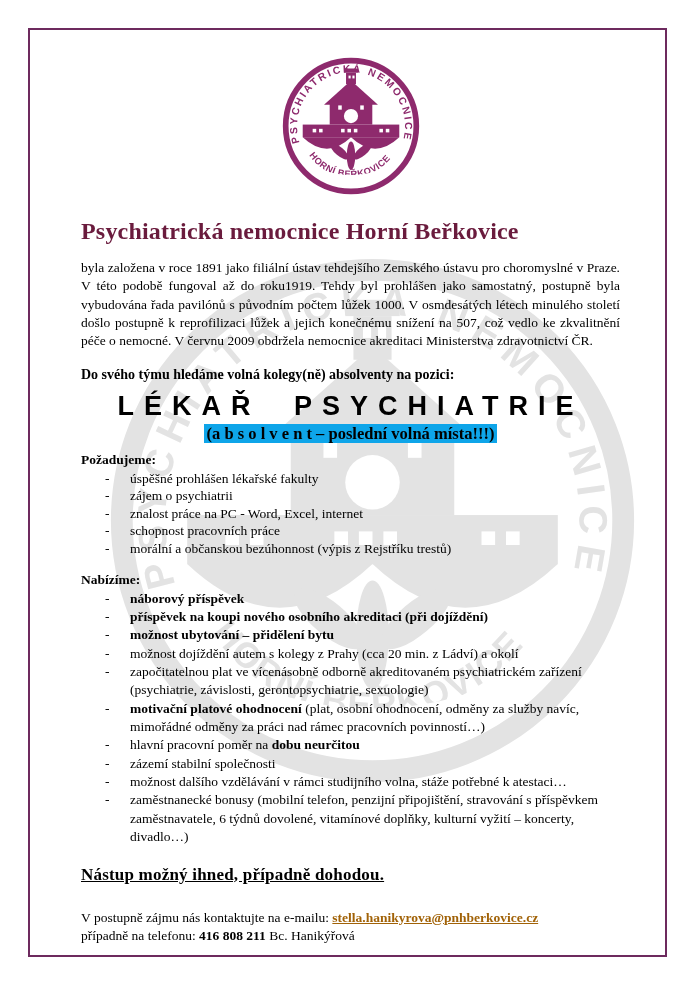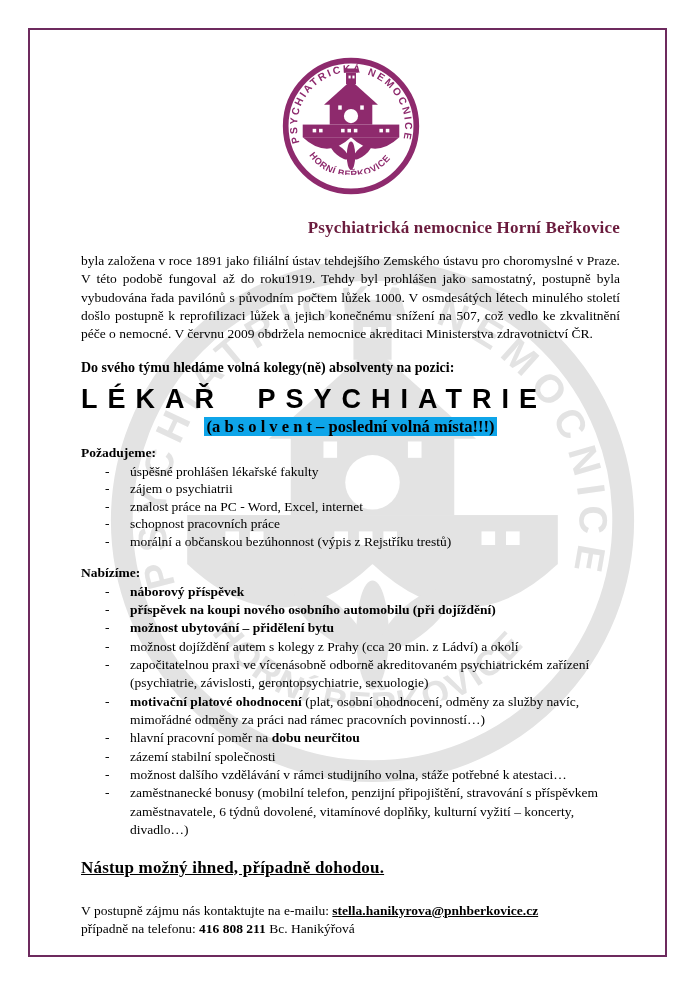--- a/index.html
+++ b/index.html
@@ -15,31 +15,31 @@
     position:absolute; left:100px; top:248px; width:545px; height:545px;
     z-index:0;
   }
   .content {
     position:absolute; left:81px; top:55px; width:539px; z-index:1;
     font-size:13.5px;
   }
   .logo-wrap { text-align:center; margin:0 0 14px 0; }
   .logo-wrap svg { width:142px; height:142px; }
   .page-title {
-    text-align:right; font-size:17px; font-weight:bold;
+    text-align:left; font-size:24px; font-weight:bold;
     margin:17px 0 0 0; letter-spacing:0.2px;
   }
   .intro {
     text-align:justify; line-height:1.36; margin:14px 0 0 0;
   }
   .lead {
     font-weight:bold; font-size:14px; margin:16px 0 0 0;
   }
   .position-title {
-    text-align:left; font-family:"Liberation Sans", sans-serif;
+    text-align:center; font-family:"Liberation Sans", sans-serif;
     font-size:27px; font-weight:bold; letter-spacing:10px; word-spacing:16px;
     margin:8px 0 0 0; white-space:nowrap;
   }
   .highlight-row { text-align:center; margin:2px 0 0 0; }
   .highlight {
     font-weight:bold; font-size:16.5px; padding:0 3px;
   }
   .section-label { font-weight:bold; margin:8px 0 0 0; }
   .offers-label { margin-top:14px; }
   .dash-list { list-style:none; margin:2px 0 0 0; padding:0; }
@@ -133,31 +133,31 @@
         <li><span class="marker">-</span><span>úspěšné prohlášen lékařské fakulty</span></li>
         <li><span class="marker">-</span><span>zájem o psychiatrii</span></li>
         <li><span class="marker">-</span><span>znalost práce na PC - Word, Excel, internet</span></li>
         <li><span class="marker">-</span><span>schopnost pracovních práce</span></li>
         <li><span class="marker">-</span><span>morální a občanskou bezúhonnost (výpis z Rejstříku trestů)</span></li>
       </ul>
 
     <p class="section-label offers-label">Nabízíme:</p>
     <ul class="dash-list offers-list">
         <li><span class="marker">-</span><b>náborový příspěvek</b></li>
-        <li><span class="marker">-</span><b>příspěvek na koupi nového osobního automobilu (při dojíždění)</b></li>
+        <li><span class="marker">-</span><b>příspěvek na koupi nového osobního akreditaci (při dojíždění)</b></li>
         <li><span class="marker">-</span><b>možnost ubytování – přidělení bytu</b></li>
         <li><span class="marker">-</span><span>možnost dojíždění autem s kolegy z Prahy (cca 20 min. z Ládví) a okolí</span></li>
-        <li><span class="marker">-</span><span>započitatelnou praxi ve vícenásobně odborně akreditovaném psychiatrickém zařízení (psychiatrie, závislosti, gerontopsychiatrie, sexuologie)</span></li>
+        <li><span class="marker">-</span><span>započitatelnou plat ve vícenásobně odborně akreditovaném psychiatrickém zařízení (psychiatrie, závislosti, gerontopsychiatrie, sexuologie)</span></li>
         <li><span class="marker">-</span><b>motivační platové ohodnocení</b><span> (plat, osobní ohodnocení, odměny za služby navíc, mimořádné odměny za práci nad rámec pracovních povinností…)</span></li>
         <li><span class="marker">-</span><span>hlavní pracovní poměr na </span><b>dobu neurčitou</b></li>
         <li><span class="marker">-</span><span>zázemí stabilní společnosti</span></li>
         <li><span class="marker">-</span><span>možnost dalšího vzdělávání v rámci studijního volna, stáže potřebné k atestaci…</span></li>
         <li><span class="marker">-</span><span>zaměstnanecké bonusy (mobilní telefon, penzijní připojištění, stravování s příspěvkem zaměstnavatele, 6 týdnů dovolené, vitamínové doplňky, kulturní vyžití – koncerty, divadlo…)</span></li>
       </ul>
 
     <h3 class="start-note">Nástup možný ihned, případně dohodou.</h3>
 
-    <p class="contact-line1"><span>V postupně zájmu nás kontaktujte na e-mailu: </span><a class="email-link" href="#" style="color: #000000;">stella.hanikyrova@pnhberkovice.cz</a></p>
+    <p class="contact-line1"><span>V postupně zájmu nás kontaktujte na e-mailu: </span><a class="email-link" href="#" style="color: #a16207;">stella.hanikyrova@pnhberkovice.cz</a></p>
 
     <p class="contact-line2"><span>případně na telefonu: </span><span class="phone-number">416 808 211</span><span> Bc. Hanikýřová</span></p>
 
   </div>
 </div>
 
 </body></html>

